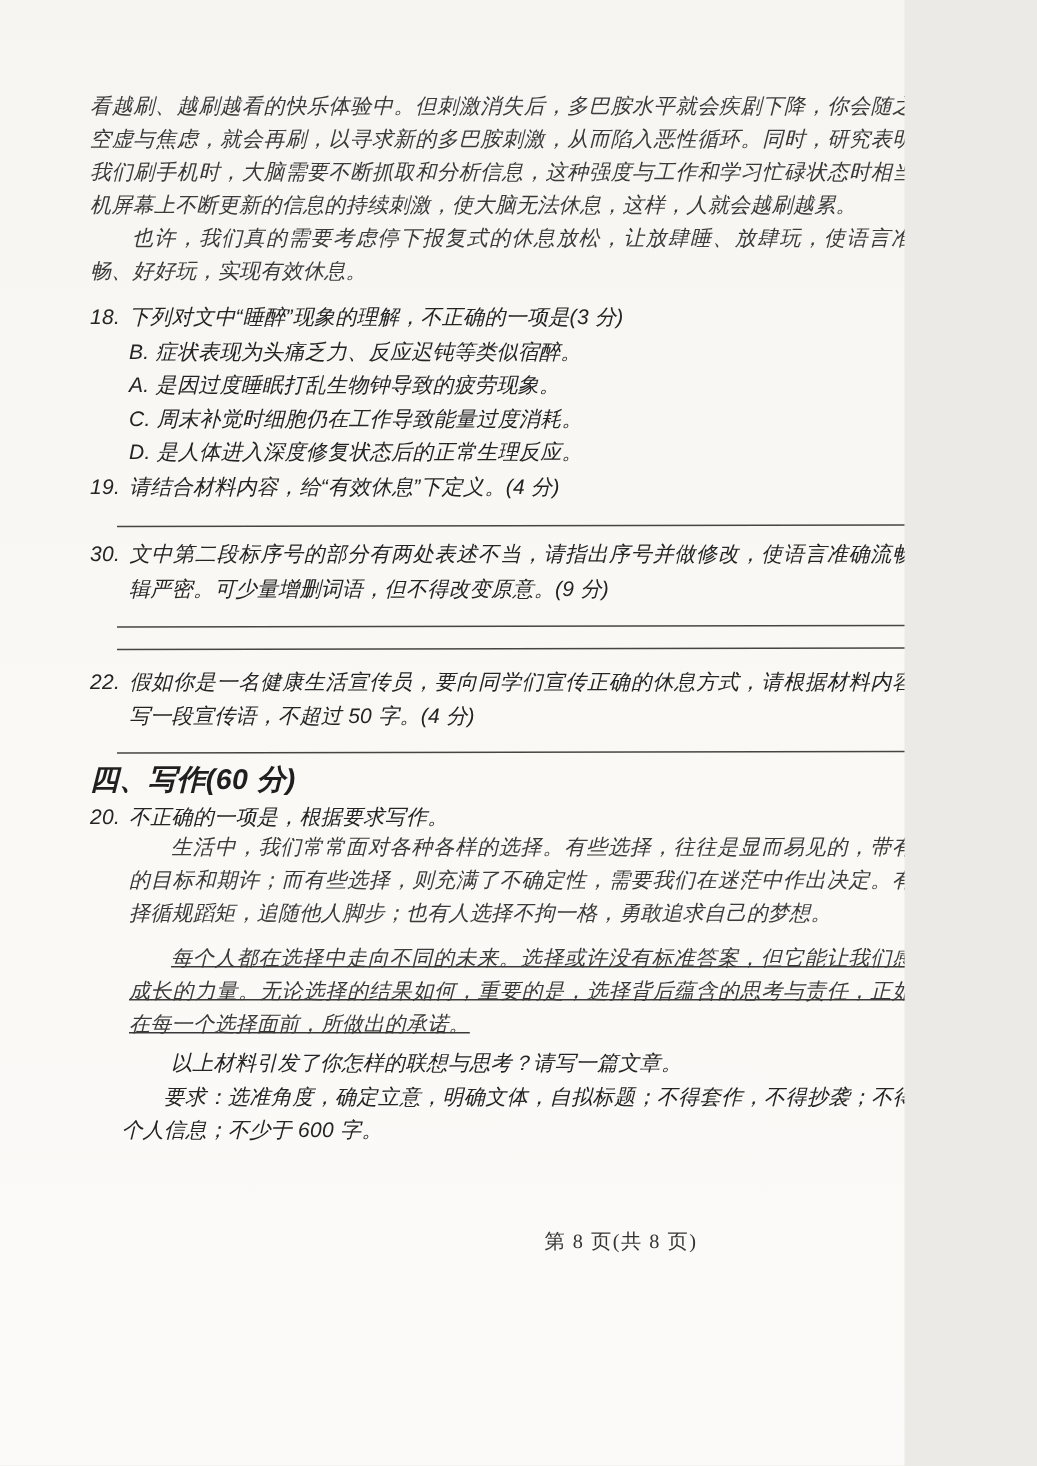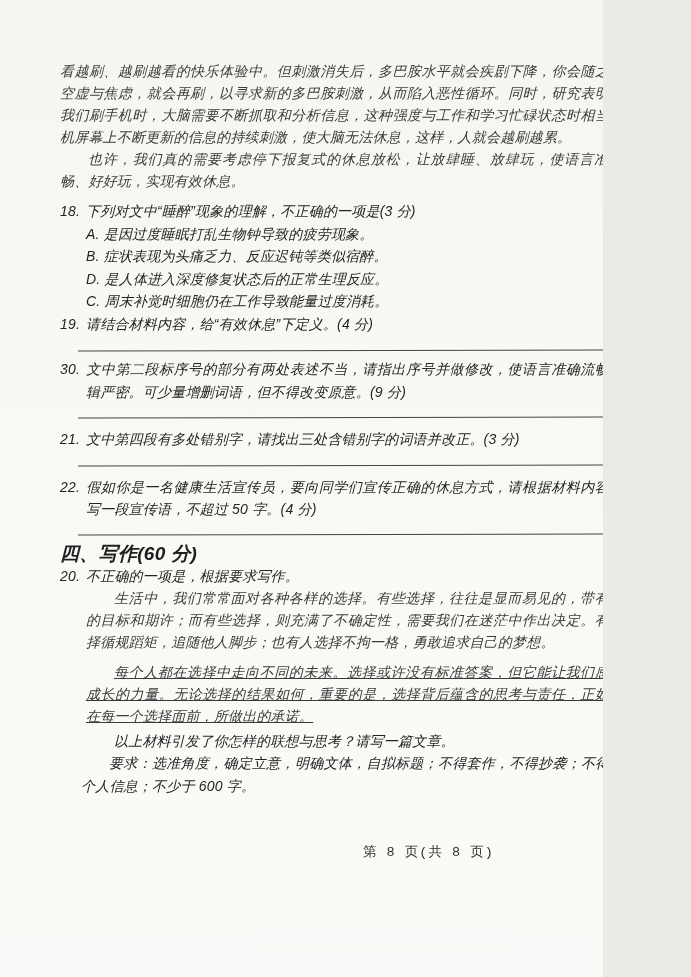--- a/index.html
+++ b/index.html
@@ -45,22 +45,22 @@
     border:none; height:0;
     border-top:1.5px solid #474540;
     width:552px; margin:0 0 0 18px;
     transform:rotate(-0.12deg);
   }
   .sec-heading {
     font-weight:bold; font-size:19px; color:#1f1f1f;
     letter-spacing:0.3px;
   }
   .footer {
-    position:absolute; top:843px; left:363px;
-    font-family:Liberation Mono, monospace;
+    position:absolute; top:819px; left:363px;
+    font-family:Liberation Serif, serif;
     font-size:13.5px; color:#343434; letter-spacing:1px;
   }
   
   .mt-q18 { margin-top:7px; }
   .mt-sep1 { margin-top:15px; }
   .mt-q20 { margin-top:7px; }
   .mt-sep2 { margin-top:14px; }
   .mt-q21 { margin-top:10px; }
   .mt-sep3 { margin-top:14px; }
   .mt-q22 { margin-top:10px; }
@@ -76,40 +76,37 @@
   <div class="content">
 
     <div class="kai">
       <p style="margin:0;">看越刷、越刷越看的快乐体验中。但刺激消失后，多巴胺水平就会疾剧下降，你会随之感到空虚与焦虑，就会再刷，以寻求新的多巴胺刺激，从而陷入恶性循环。同时，研究表明，当我们刷手机时，大脑需要不断抓取和分析信息，这种强度与工作和学习忙碌状态时相当。手机屏幕上不断更新的信息的持续刺激，使大脑无法休息，这样，人就会越刷越累。</p>
       <p style="margin:0;" class="indent2">也许，我们真的需要考虑停下报复式的休息放松，让放肆睡、放肆玩，使语言准确流畅、好好玩，实现有效休息。</p>
     </div>
 
     <div class="hei q mt-q18">
       <span class="qnum">18.</span><span>下列对文中“睡醉”现象的理解，不正确的一项是(3 分)</span>
     </div>
+    <div class="hei opt">B. 症状表现为头痛乏力、反应迟钝等类似宿醉。</div>
     <div class="hei opt">A. 是因过度睡眠打乱生物钟导致的疲劳现象。</div>
-    <div class="hei opt">B. 症状表现为头痛乏力、反应迟钝等类似宿醉。</div>
+    <div class="hei opt">C. 周末补觉时细胞仍在工作导致能量过度消耗。</div>
     <div class="hei opt">D. 是人体进入深度修复状态后的正常生理反应。</div>
-    <div class="hei opt">C. 周末补觉时细胞仍在工作导致能量过度消耗。</div>
 
     <div class="hei q">
       <span class="qnum">19.</span><span>请结合材料内容，给“有效休息”下定义。(4 分)</span>
     </div>
 
     <hr class="sep mt-sep1">
 
     <div class="hei q mt-q20">
       <span class="qnum">30.</span><span>文中第二段标序号的部分有两处表述不当，请指出序号并做修改，使语言准确流畅，逻辑严密。可少量增删词语，但不得改变原意。(9 分)</span>
     </div>
 
     <hr class="sep mt-sep2">
 
-    <div class="hei q mt-q21">
-      <span class="qnum">21.</span><span>文中第四段有多处错别字，请找出三处含错别字的词语并改正。(3 分)</span>
-    </div>
 
     <hr class="sep mt-sep3">
 
     <div class="hei q mt-q22">
       <span class="qnum">22.</span><span>假如你是一名健康生活宣传员，要向同学们宣传正确的休息方式，请根据材料内容，拟写一段宣传语，不超过 50 字。(4 分)</span>
     </div>
 
     <hr class="sep mt-sep4">
 
     <div class="hei sec-heading mt-heading">四、写作(60 分)</div>

